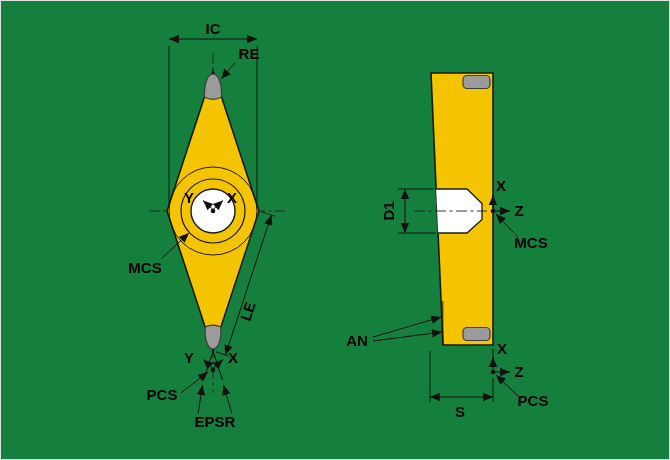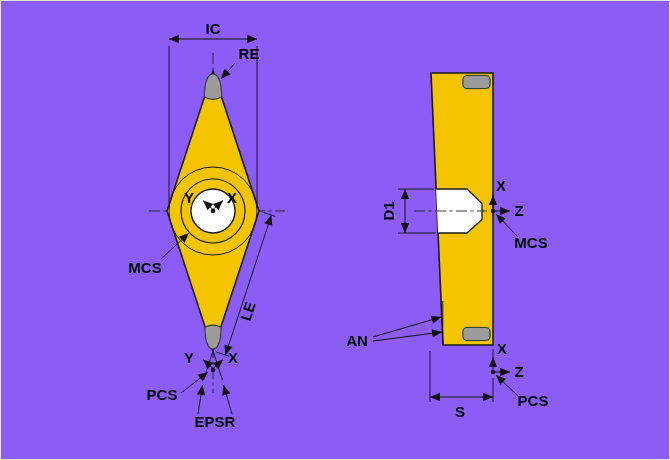--- a/index.html
+++ b/index.html
@@ -1,16 +1,16 @@
 <!DOCTYPE html>
 <html><head>
 <meta charset="utf-8">
 <style>
   html,body{margin:0;padding:0;background:#fff;}
-  .stage{width:670px;height:460px;position:relative;background:#8b5cf6;border:1px solid #e3e3e3;box-sizing:border-box;}
+  .stage{width:670px;height:460px;position:relative;background:#15803d;border:1px solid #e3e3e3;box-sizing:border-box;}
   svg{display:block;}
   .lbl{font-family:"Liberation Sans",sans-serif;font-weight:bold;font-size:15px;fill:#000;}
   .outline{stroke:#1a1a1a;stroke-width:1.6;}
   .thin{stroke:#1a1a1a;stroke-width:1;fill:none;}
   .dim{stroke:#111;stroke-width:1;fill:none;}
   .ext{stroke:#111;stroke-width:0.9;fill:none;}
   .cl{stroke:#222;stroke-width:0.9;fill:none;stroke-dasharray:11 3.5 3 3.5;}
   .dot{fill:#111;stroke:none;}
   .tip{stroke:#3d3d3d;stroke-width:1.2;}
 </style>

